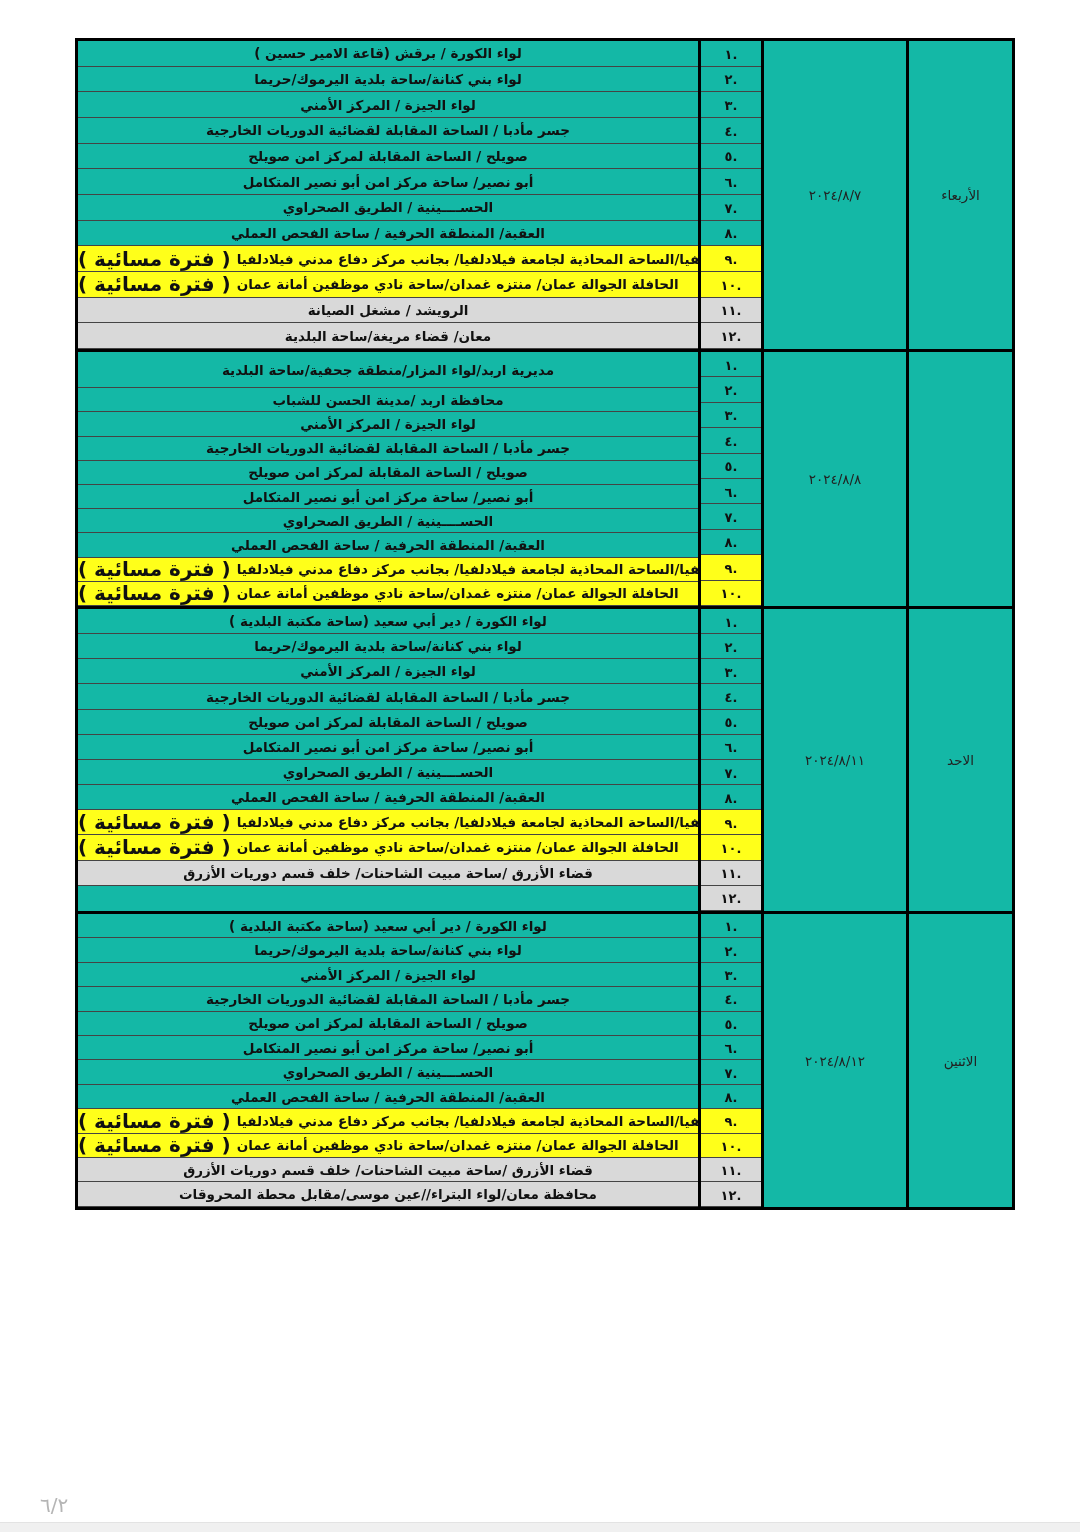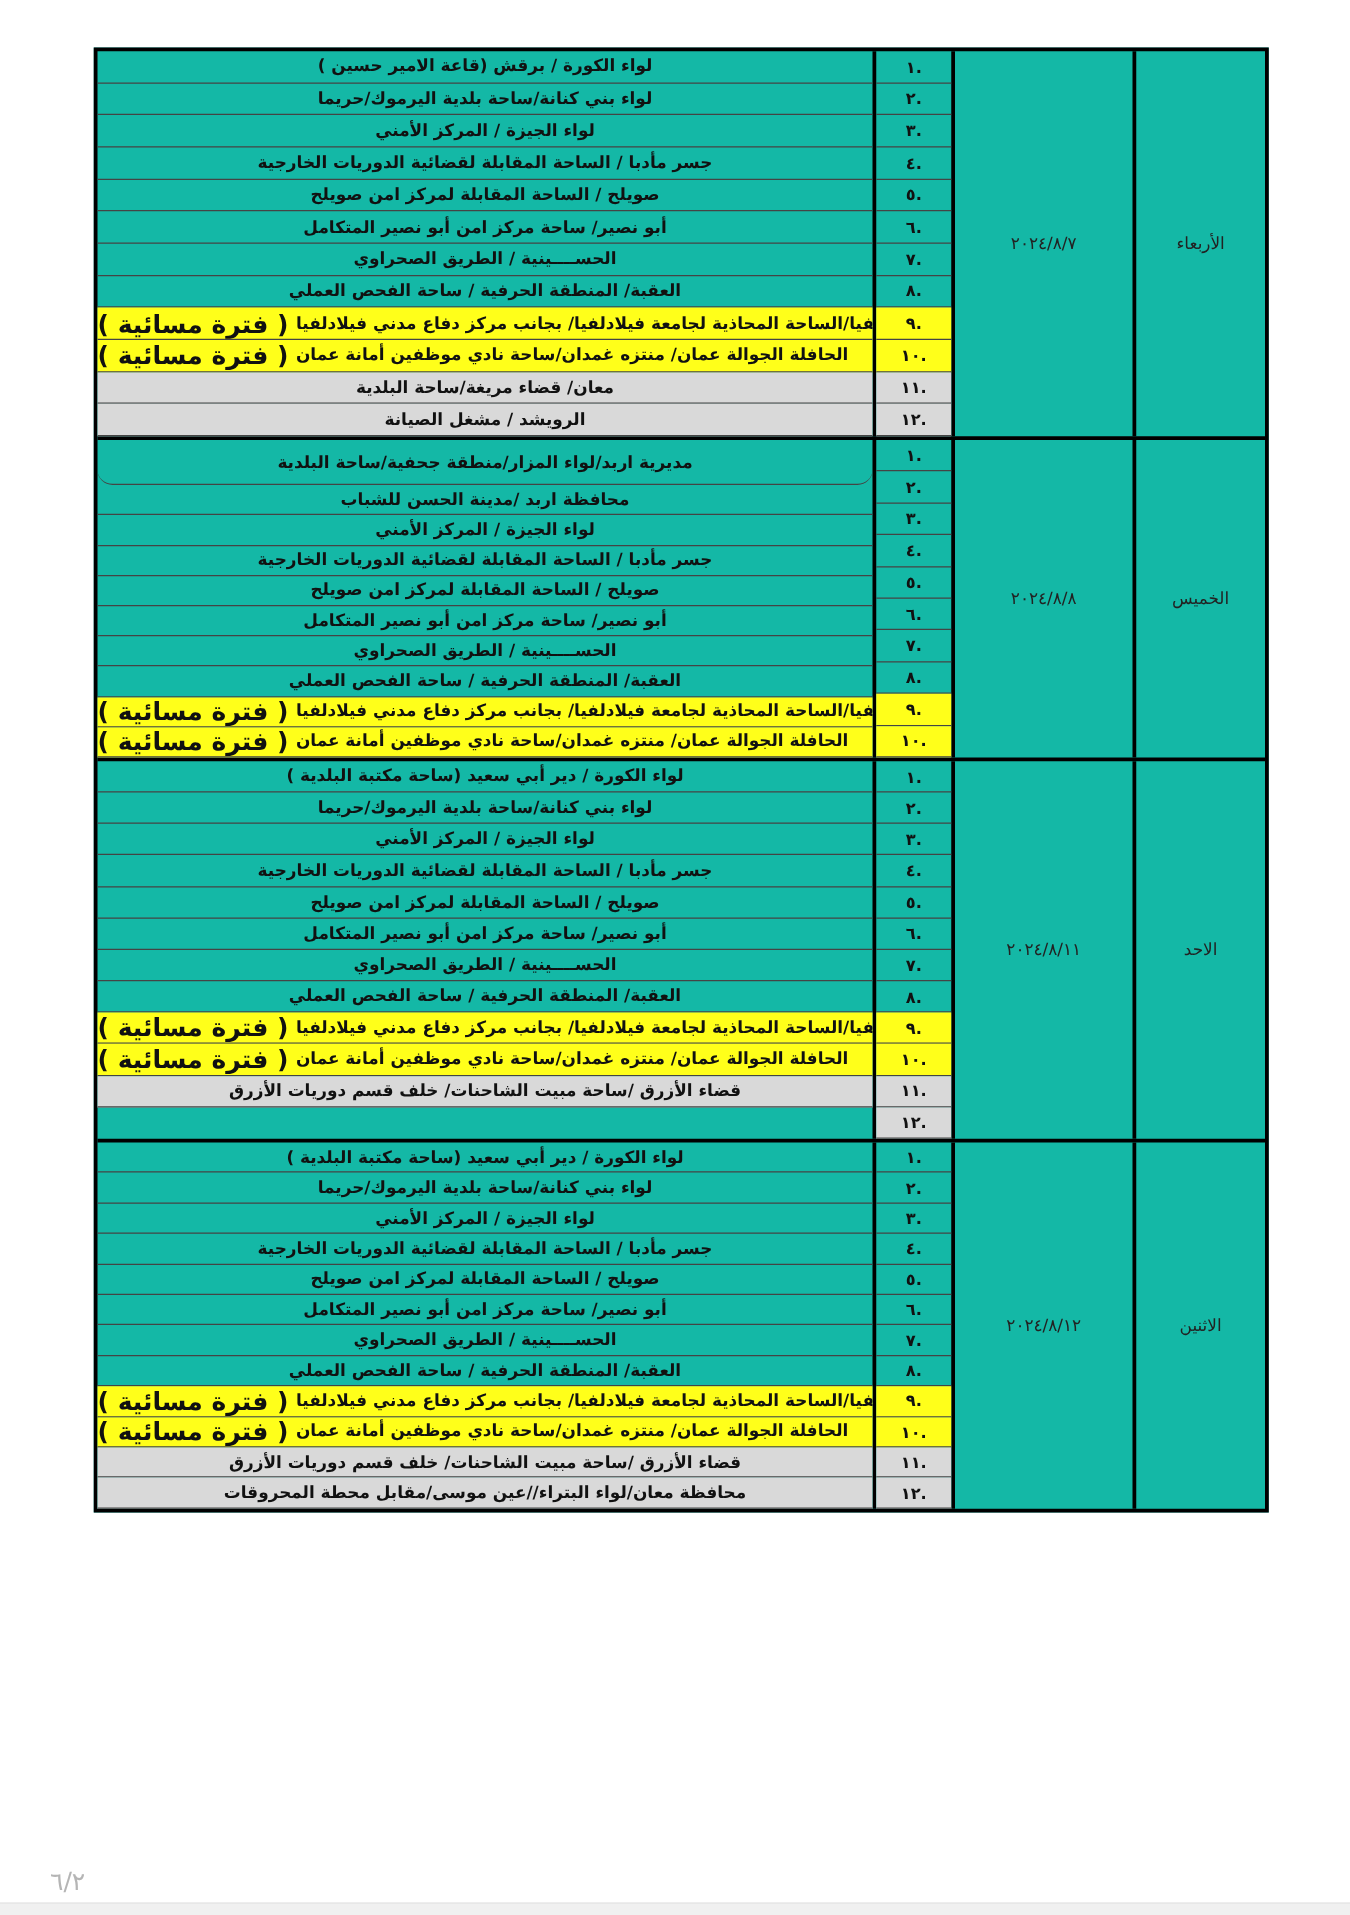--- a/index.html
+++ b/index.html
@@ -70,24 +70,24 @@
         </div>
         <div class="cell loc b yellow" style="height: 25.6667px;">
           <span>محطة فيلادلفيا/الساحة المحاذية لجامعة فيلادلفيا/ بجانب مركز دفاع مدني فيلادلفيا</span>
           <span class="evening">( فترة مسائية )</span>
         </div>
         <div class="cell loc b yellow" style="height: 25.6667px;">
           <span>الحافلة الجوالة عمان/ منتزه غمدان/ساحة نادي موظفين أمانة عمان</span>
           <span class="evening">( فترة مسائية )</span>
         </div>
         <div class="cell loc b gray" style="height: 25.6667px;">
+          <span>الرويشد / مشغل الصيانة</span>
+        </div>
+        <div class="cell loc b gray" style="height: 25.6667px;">
           <span>معان/ قضاء مريغة/ساحة البلدية</span>
-        </div>
-        <div class="cell loc b gray" style="height: 25.6667px;">
-          <span>الرويشد / مشغل الصيانة</span>
         </div>
       </div>
       <div class="col-numbers">
         <div class="cell num b" style="height: 25.6667px;">.١</div>
         <div class="cell num b" style="height: 25.6667px;">.٢</div>
         <div class="cell num b" style="height: 25.6667px;">.٣</div>
         <div class="cell num b" style="height: 25.6667px;">.٤</div>
         <div class="cell num b" style="height: 25.6667px;">.٥</div>
         <div class="cell num b" style="height: 25.6667px;">.٦</div>
         <div class="cell num b" style="height: 25.6667px;">.٧</div>
@@ -99,21 +99,21 @@
       </div>
       <div class="col-date">
         <span class="date-text">٢٠٢٤/٨/٧</span>
       </div>
       <div class="col-day">
         <span class="day-text">الأربعاء</span>
       </div>
     </div>
     <div class="section" style="height: 257px;">
       <div class="col-locations">
-        <div class="cell loc b" style="height: 38px; border-radius: 12px;">
+        <div class="cell loc b" style="height: 38px;">
           <span>مديرية اربد/لواء المزار/منطقة جحفية/ساحة البلدية</span>
         </div>
         <div class="cell loc b" style="height: 25.4px;">
           <span>محافظة اربد /مدينة الحسن للشباب</span>
         </div>
         <div class="cell loc b" style="height: 25.4px;">
           <span>لواء الجيزة / المركز الأمني</span>
         </div>
         <div class="cell loc b" style="height: 25.4px;">
           <span>جسر مأدبا / الساحة المقابلة لقضائية الدوريات الخارجية</span>
@@ -146,23 +146,20 @@
         <div class="cell num b" style="height: 25.4px;">.٤</div>
         <div class="cell num b" style="height: 25.4px;">.٥</div>
         <div class="cell num b" style="height: 25.4px;">.٦</div>
         <div class="cell num b" style="height: 25.4px;">.٧</div>
         <div class="cell num b" style="height: 25.4px;">.٨</div>
         <div class="cell num b yellow" style="height: 25.4px;">.٩</div>
         <div class="cell num b yellow" style="height: 25.4px;">.١٠</div>
       </div>
       <div class="col-date">
         <span class="date-text">٢٠٢٤/٨/٨</span>
-      </div>
-      <div class="col-day">
-        <span class="day-text">الخميس</span>
       </div>
     </div>
     <div class="section" style="height: 305px;">
       <div class="col-locations">
         <div class="cell loc b" style="height: 25.1667px;">
           <span>لواء الكورة / دير أبي سعيد (ساحة مكتبة البلدية )</span>
         </div>
         <div class="cell loc b" style="height: 25.1667px;">
           <span>لواء بني كنانة/ساحة بلدية اليرموك/حريما</span>
         </div>

